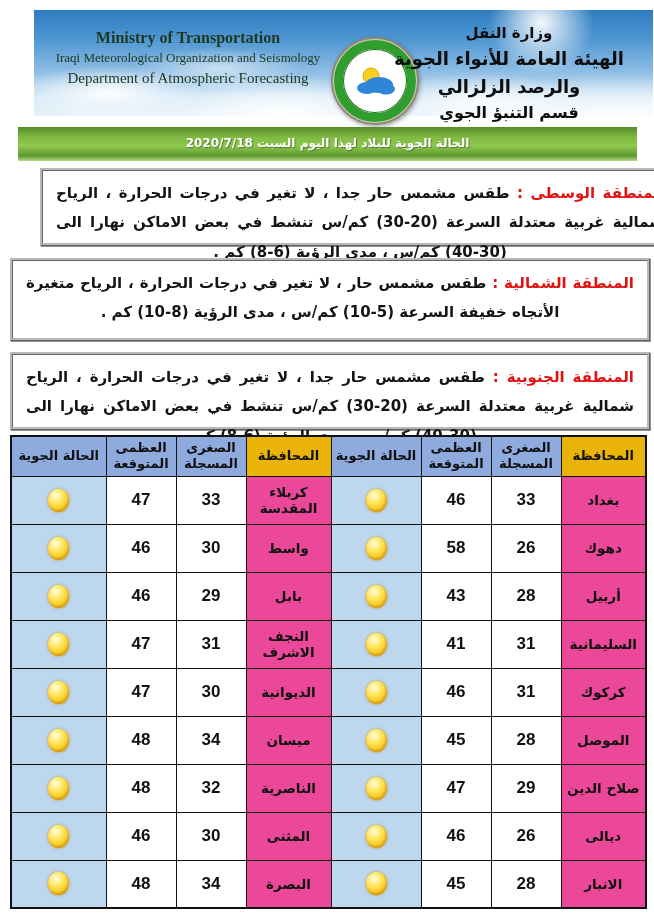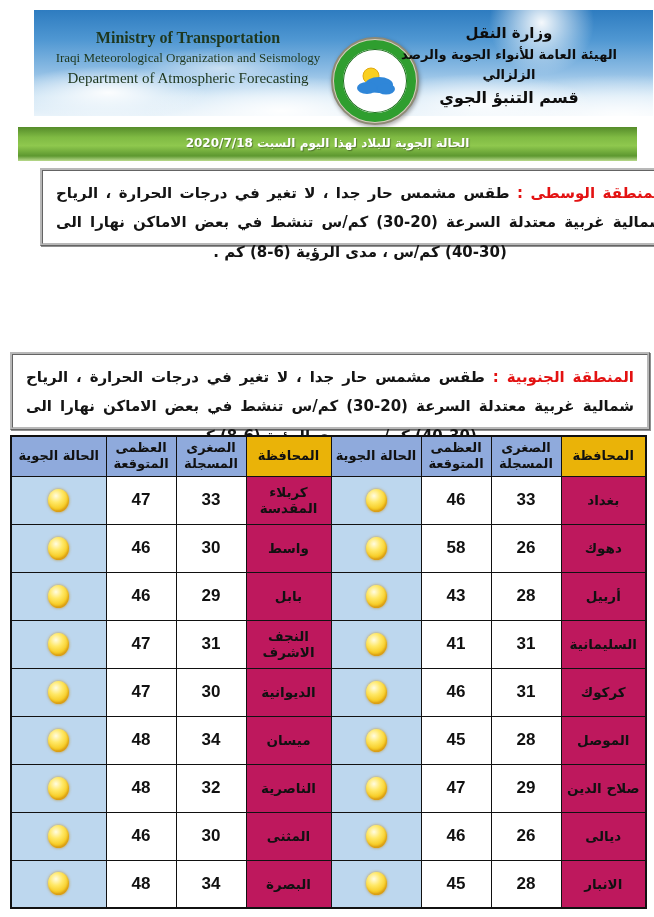--- a/index.html
+++ b/index.html
@@ -24,21 +24,21 @@
     font-family:"Liberation Serif",serif; color:#1e371e; line-height:1.45;
   }
   .en-line1 { font-size:16px; font-weight:bold; }
   .en-line2 { font-size:13px; }
   .en-line3 { font-size:15px; }
   .ar-block {
     position:absolute; right:14px; top:12px; width:260px; text-align:center;
     direction:rtl; color:#0d0d0d; font-weight:bold; line-height:1.55;
   }
   .ar-line1 { font-size:15px; }
-  .ar-line2 { font-size:13px; }
+  .ar-line2 { font-size:18px; }
   .ar-line3 { font-size:16px; }
 
   
   .logo {
     position:absolute; left:297px; top:27px; width:84px; height:84px; border-radius:50%;
     background:#d6d0bd; border:2px solid #8f8a76;
     box-shadow:1px 2px 4px rgba(0,0,0,0.35);
     display:flex; align-items:center; justify-content:center;
   }
   .logo-green {
@@ -76,21 +76,21 @@
   }
   table.weather th, table.weather td {
     border:1.5px solid #111111; text-align:center; vertical-align:middle; padding:0;
   }
   table.weather { border:2px solid #111111; }
   tr.hdr { height:40px; }
   tr.hdr th { font-size:13px; font-weight:bold; color:#111111; line-height:1.25; padding:2px 4px; }
   th.h-blue  { background:#8faadc; }
   th.h-green { background:#eab308; }
   tbody tr { height:48px; }
-  td.city { background:#be185d; font-weight:bold; font-size:13.5px; color:#111111; padding:2px 4px;margin-left:7px; }
+  td.city { background:#ec4899; font-weight:bold; font-size:13.5px; color:#111111; padding:2px 4px;margin-left:7px; }
   td.temp { background:#ffffff; font-weight:bold; font-size:17px; color:#111111;
             font-family:"Liberation Sans",sans-serif; }
   td.cond { background:#bdd7ee; }
   .sun {
     display:inline-block; width:21px; height:23px; border-radius:50%;
     background:radial-gradient(circle at 38% 30%, #fffce3 0%, #ffe866 32%, #f7cd27 62%, #e6a713 92%);
     box-shadow:0 0 3px rgba(190,130,10,0.8), inset -1px -2px 2px rgba(205,140,15,0.65);
     vertical-align:middle;
   }
 </style>
@@ -122,20 +122,23 @@
     </div>
   </div>
 
   <div class="title-bar">
     <span>الحالة الجوية للبلاد لهذا اليوم السبت 2020/7/18</span>
   </div>
 
   <div class="region-box box-central">
     <span class="region-label">المنطقة الوسطى : </span><span>طقس مشمس حار جدا ، لا تغير في درجات الحرارة ، الرياح شمالية غربية معتدلة السرعة (20-30) كم/س تنشط في بعض الاماكن نهارا الى (30-40) كم/س ، مدى الرؤية (6-8) كم .</span>
   </div>
+  <div class="region-box box-north">
+    <span class="region-label">المنطقة الشمالية : </span><span>طقس مشمس حار ، لا تغير في درجات الحرارة ، الرياح متغيرة الأتجاه خفيفة السرعة (5-10) كم/س ، مدى الرؤية (8-10) كم .</span>
+  </div>
   <div class="region-box box-south">
     <span class="region-label">المنطقة الجنوبية : </span><span>طقس مشمس حار جدا ، لا تغير في درجات الحرارة ، الرياح شمالية غربية معتدلة السرعة (20-30) كم/س تنشط في بعض الاماكن نهارا الى (30-40) كم/س ، مدى الرؤية (6-8) كم .</span>
   </div>
 
   <table class="weather">
     <colgroup>
       <col style="width:85px">
         <col style="width:70px">
         <col style="width:70px">
         <col style="width:90px">

